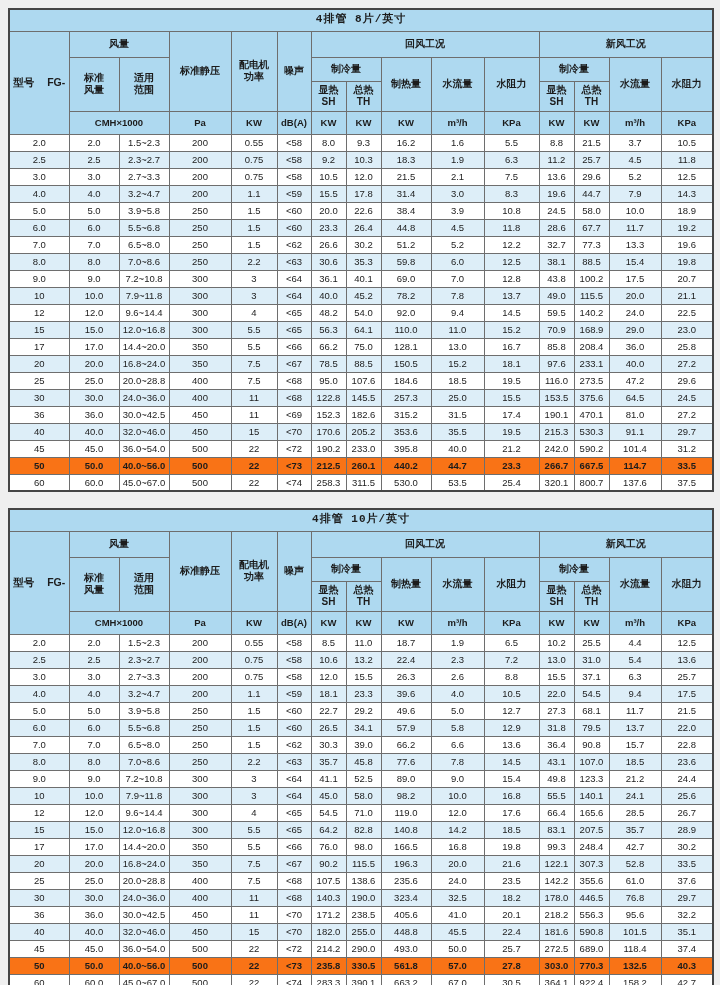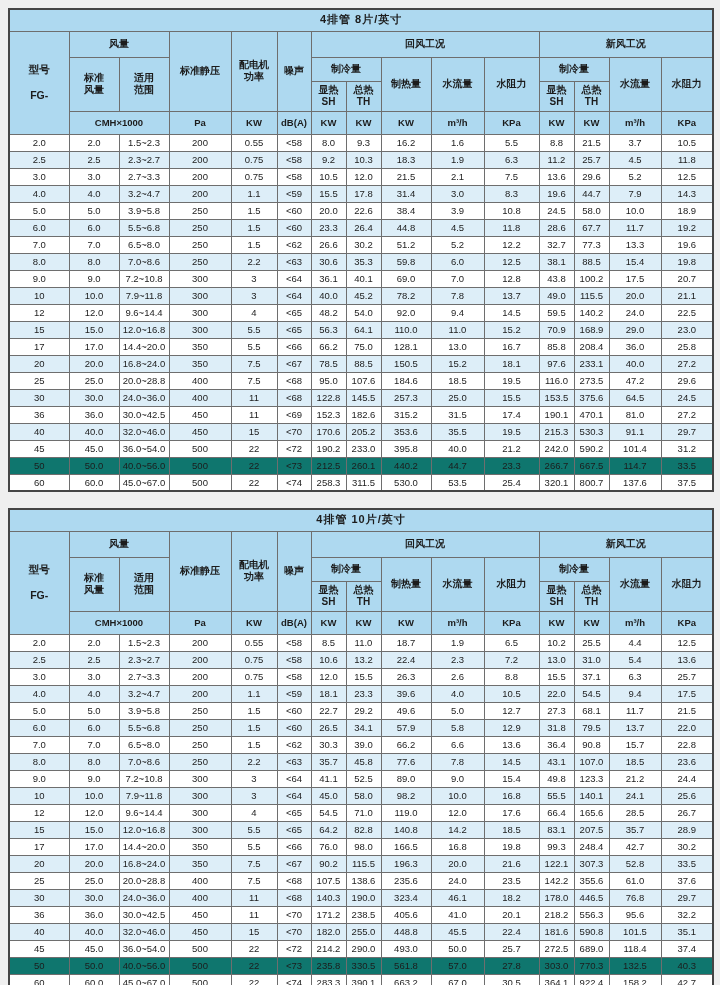--- a/index.html
+++ b/index.html
@@ -31,51 +31,52 @@
     vertical-align:middle;
     overflow:hidden;
   }
   
   tr.title-row th{
     background:var(--header-bg);
     height:22px;
     font-size:11px;
     font-weight:bold;
     letter-spacing:1px;
+    font-family:Liberation Mono, monospace;
   }
   
   thead th{
     background:var(--header-bg);
     font-size:10px;
     font-weight:bold;
     line-height:1.25;
   }
   tr.hrow-groups th{height:26px;}
   tr.hrow-mid th{height:24px;}
   tr.hrow-sub th{height:30px;}
   tr.units-row td{
     background:var(--header-bg);
     height:23px;
     font-size:9.5px;
     font-weight:bold;
   }
   .pre{white-space:pre-line;}
   th.model-cell{font-size:10.5px;}
   th.model-cell .stack{
-    display:flex;flex-direction:column;align-items:center;
-    justify-content:space-between;gap:13px;
+    display:flex;flex-direction:row;align-items:center;
+    justify-content:center;gap:13px;
   }
   
   tbody td{
     height:17px;
     font-size:9.5px;
     line-height:1;
   }
   tbody tr:nth-child(even){background:var(--alt-bg);}
-  tbody tr:nth-child(20){background:#0f766e;}
+  tbody tr:nth-child(20){background:#f97316;font-weight:bold;}
 </style>
 </head>
 <body>
 
 <div class="table-wrap">
   <table class="spec">
     <colgroup>
       <col style="width:60px">
         <col style="width:50px">
         <col style="width:50px">
@@ -848,21 +849,21 @@
         <tr>
           <td>30</td>
           <td>30.0</td>
           <td>24.0~36.0</td>
           <td>400</td>
           <td>11</td>
           <td>&lt;68</td>
           <td>140.3</td>
           <td>190.0</td>
           <td>323.4</td>
-          <td>46.1</td>
+          <td>32.5</td>
           <td>18.2</td>
           <td>178.0</td>
           <td>446.5</td>
           <td>76.8</td>
           <td>29.7</td>
         </tr>
         <tr>
           <td>36</td>
           <td>36.0</td>
           <td>30.0~42.5</td>

